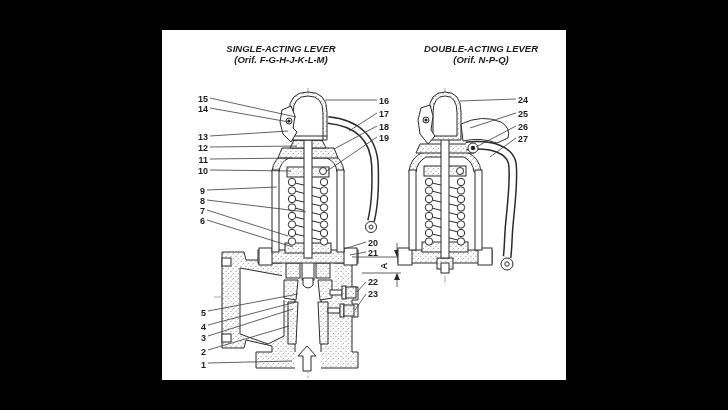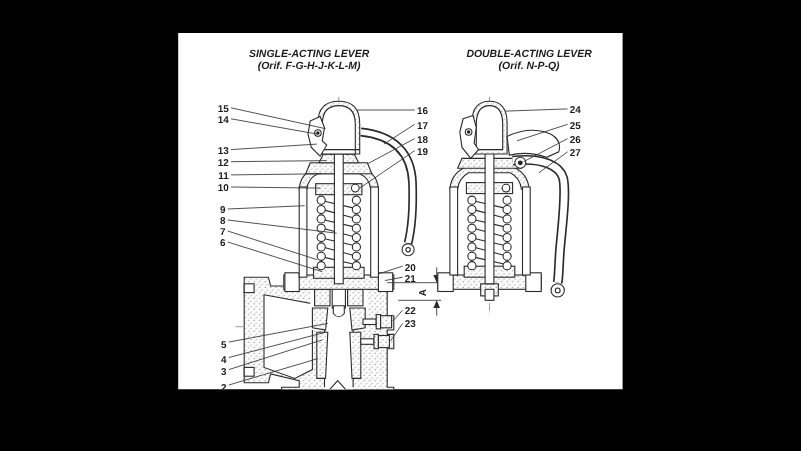--- a/index.html
+++ b/index.html
@@ -1,16 +1,16 @@
 <!DOCTYPE html>
 <html><head>
 <meta charset="utf-8">
 <style>
   html,body{margin:0;padding:0;background:#000;}
-  .stage{position:relative;width:728px;height:354px;background:#000;overflow:hidden;}
+  .stage{position:relative;width:728px;height:410px;background:#000;overflow:hidden;}
   svg{position:absolute;left:0;top:0;}
   text{font-family:"Liberation Sans",sans-serif;fill:#1c1c1c;}
   .title{font-size:9.5px;font-style:italic;font-weight:600;}
   .callout{font-size:9px;font-weight:600;}
   .ink{stroke:#2b2b2b;stroke-width:1;fill:none;}
   .inkf{stroke:#2b2b2b;stroke-width:1;fill:#ffffff;}
   .stip{stroke:#2b2b2b;stroke-width:1;fill:url(#stip);}
   .lead{stroke:#3a3a3a;stroke-width:0.8;fill:none;}
   .cl{stroke:#8f8f8f;stroke-width:0.8;stroke-dasharray:7 2 1.5 2;fill:none;}
 </style>

